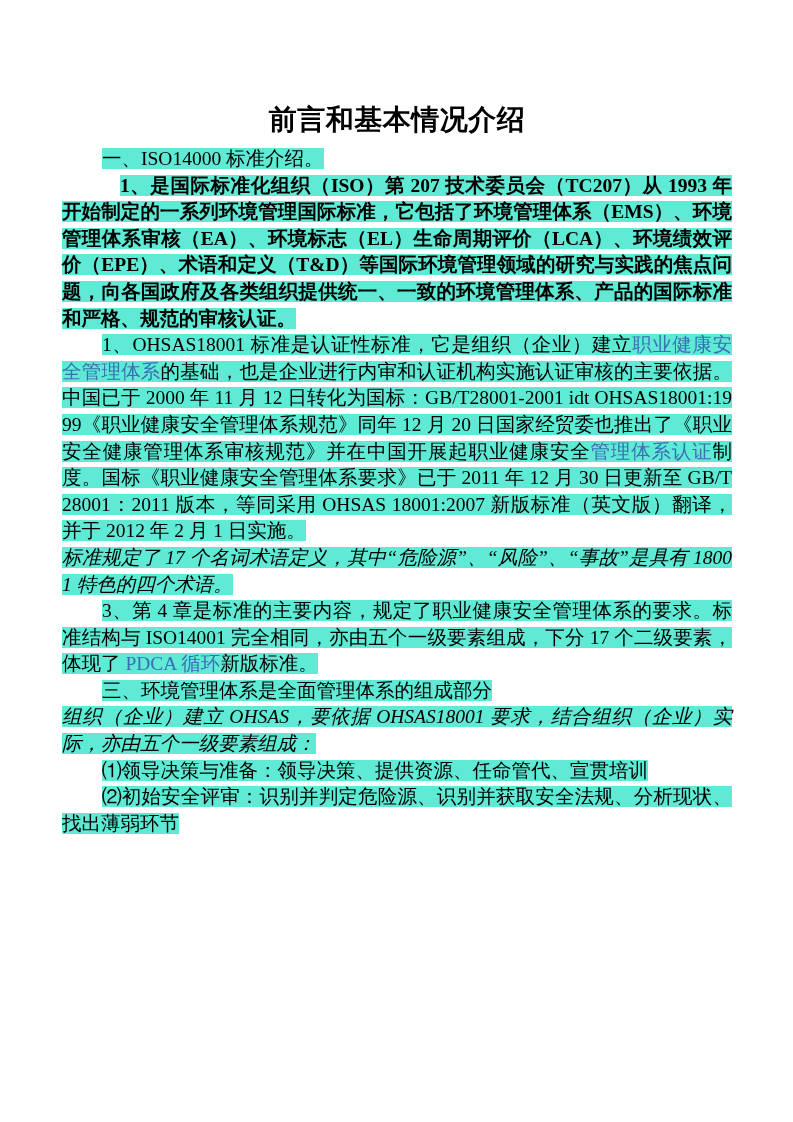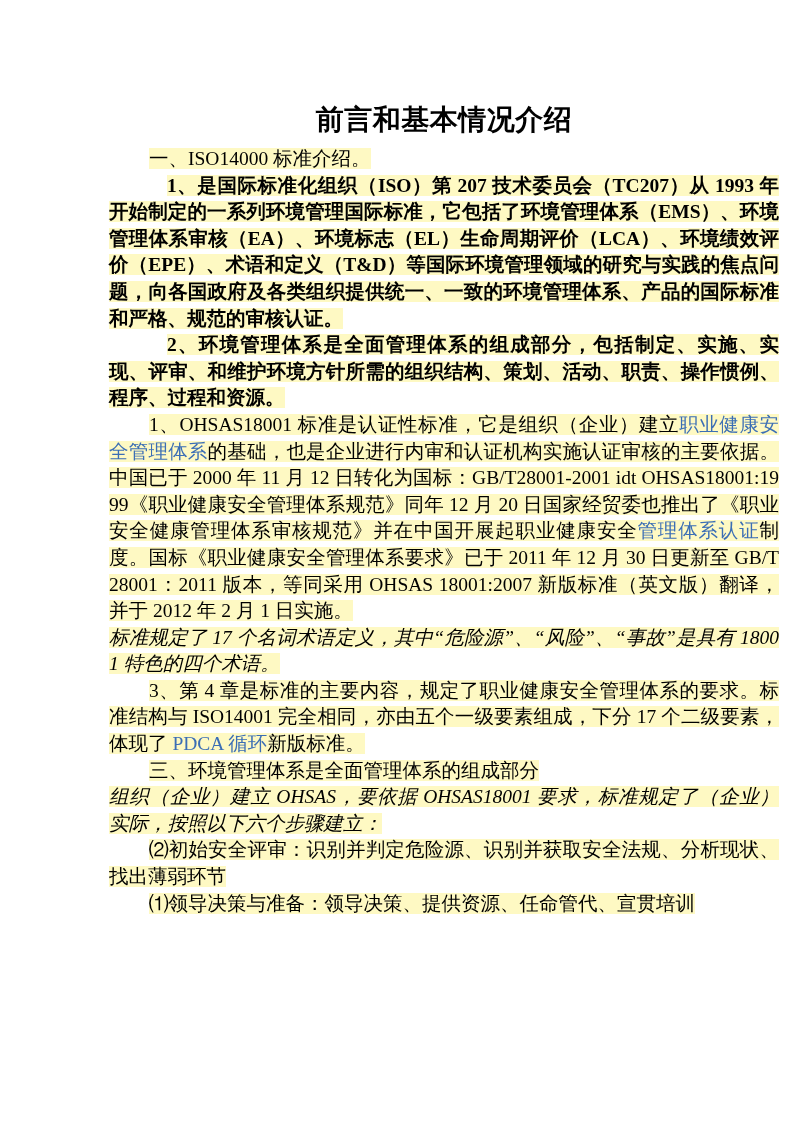--- a/index.html
+++ b/index.html
@@ -14,21 +14,20 @@
     background: #ffffff;
     overflow: hidden;
     font-family: "Liberation Serif", "DejaVu Serif", serif;
     color: #000000;
   }
   .content {
     position: absolute;
     left: 62px;
     top: 100px;
     width: 670px;
-    margin-left: 47px;
   }
   .doc-title {
     font-size: 28px;
     line-height: 40px;
     font-weight: bold;
     text-align: center;
     margin: 0 0 6px 0;
     letter-spacing: 0.5px;
   }
   p.para {
@@ -36,52 +35,51 @@
     font-size: 19.5px;
     line-height: 26.6px;
     text-align: justify;
     text-justify: inter-ideograph;
     word-break: break-all;
   }
   .ind1 { text-indent: 40px; }
   .ind2 { text-indent: 58px; font-weight: bold; }
   .ind0 { text-indent: 0; font-style: italic; }
   .shade {
-    background-color: #fef9c3;
+    background-color: #5eead4;
     box-decoration-break: clone;
     -webkit-box-decoration-break: clone;
   }
   .link {
     color: #3b6eb5;
   }
 </style>
 </head>
 <body>
 
 <div class="page">
   <div class="content">
 
     <h1 class="doc-title">前言和基本情况介绍</h1>
 
     <p class="para ind1"><span class="shade">一、ISO14000 标准介绍。</span></p>
 
     <p class="para ind2"><span class="shade">1、是国际标准化组织（ISO）第 207 技术委员会（TC207）从 1993 年开始制定的一系列环境管理国际标准，它包括了环境管理体系（EMS）、环境管理体系审核（EA）、环境标志（EL）生命周期评价（LCA）、环境绩效评价（EPE）、术语和定义（T&amp;D）等国际环境管理领域的研究与实践的焦点问题，向各国政府及各类组织提供统一、一致的环境管理体系、产品的国际标准和严格、规范的审核认证。</span></p>
 
-    <p class="para ind2"><span class="shade">2、环境管理体系是全面管理体系的组成部分，包括制定、实施、实现、评审、和维护环境方针所需的组织结构、策划、活动、职责、操作惯例、程序、过程和资源。</span></p>
 
 
     <p class="para ind1"><span class="shade"><span>1、OHSAS18001 标准是认证性标准，它是组织（企业）建立</span><span class="link">职业健康安全管理体系</span><span>的基础，也是企业进行内审和认证机构实施认证审核的主要依据。中国已于 2000 年 11 月 12 日转化为国标：GB/T28001-2001 idt OHSAS18001:1999《职业健康安全管理体系规范》同年 12 月 20 日国家经贸委也推出了《职业安全健康管理体系审核规范》并在中国开展起职业健康安全</span><span class="link">管理体系认证</span><span>制度。国标《职业健康安全管理体系要求》已于 2011 年 12 月 30 日更新至 GB/T28001：2011 版本，等同采用 OHSAS 18001:2007 新版标准（英文版）翻译，并于 2012 年 2 月 1 日实施。</span></span></p>
 
 
     <p class="para ind0"><span class="shade">标准规定了 17 个名词术语定义，其中“危险源”、“风险”、“事故”是具有 18001 特色的四个术语。</span></p>
 
     <p class="para ind1"><span class="shade"><span>3、第 4 章是标准的主要内容，规定了职业健康安全管理体系的要求。标准结构与 ISO14001 完全相同，亦由五个一级要素组成，下分 17 个二级要素，体现了 </span><span class="link">PDCA 循环</span><span>新版标准。</span></span></p>
 
     <p class="para ind1"><span class="shade">三、环境管理体系是全面管理体系的组成部分</span></p>
 
-    <p class="para ind0"><span class="shade">组织（企业）建立 OHSAS，要依据 OHSAS18001 要求，标准规定了（企业）实际，按照以下六个步骤建立：</span></p>
+    <p class="para ind0"><span class="shade">组织（企业）建立 OHSAS，要依据 OHSAS18001 要求，结合组织（企业）实际，亦由五个一级要素组成：</span></p>
+
+    <p class="para ind1"><span class="shade">⑴领导决策与准备：领导决策、提供资源、任命管代、宣贯培训</span></p>
 
     <p class="para ind1"><span class="shade">⑵初始安全评审：识别并判定危险源、识别并获取安全法规、分析现状、找出薄弱环节</span></p>
-
-    <p class="para ind1"><span class="shade">⑴领导决策与准备：领导决策、提供资源、任命管代、宣贯培训</span></p>
 
   </div>
 </div>
 
 </body></html>

